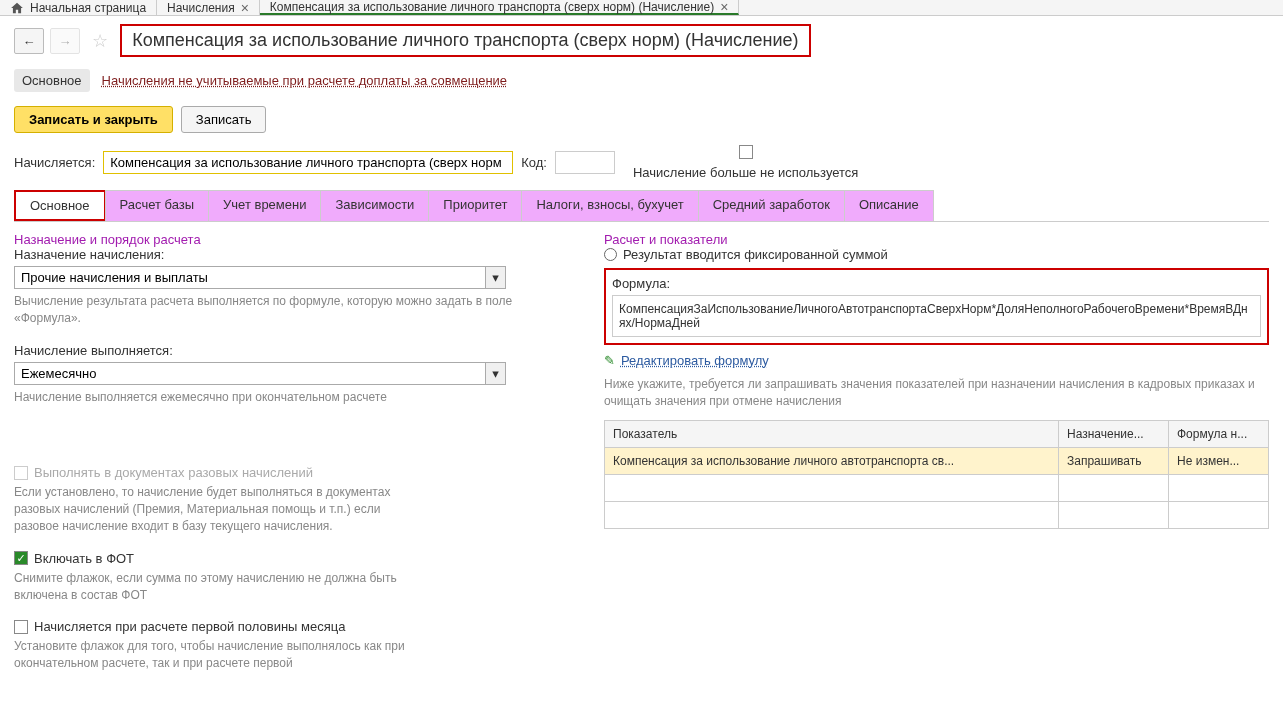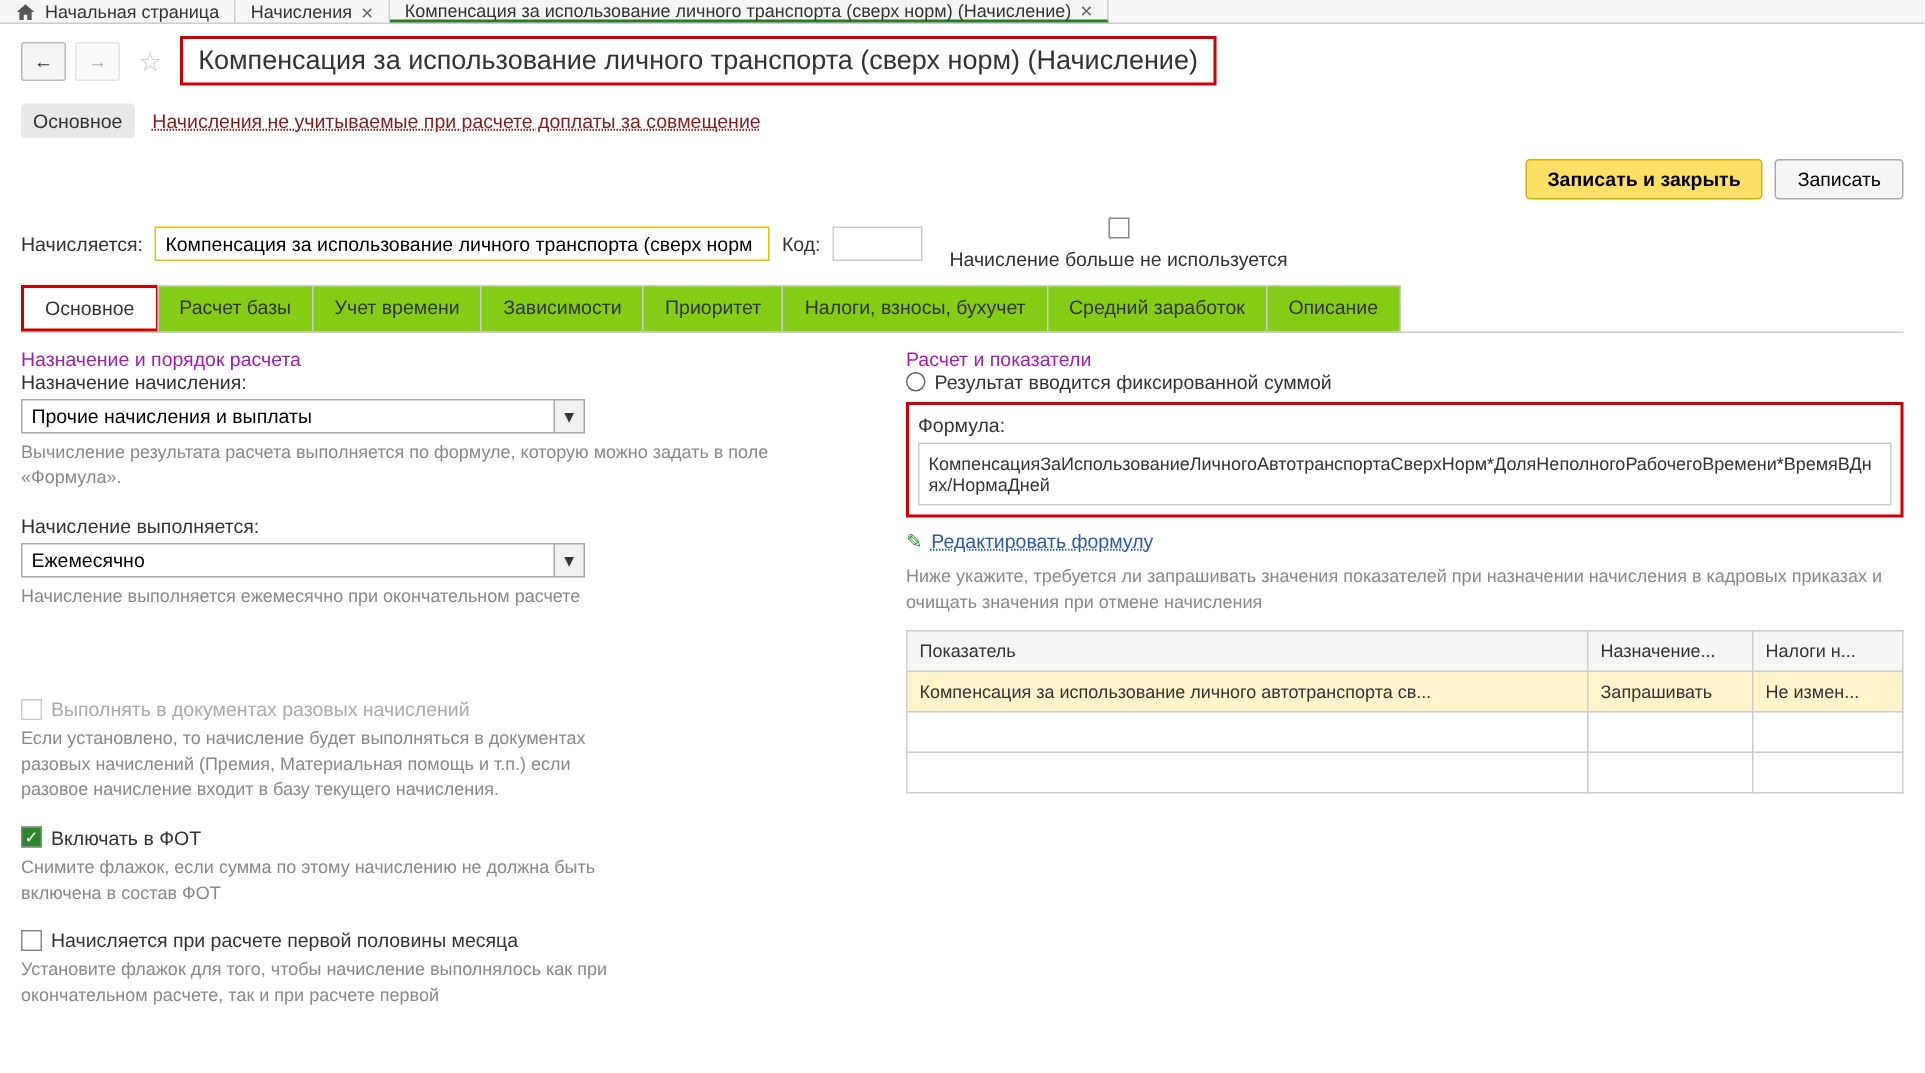--- a/index.html
+++ b/index.html
@@ -15,41 +15,41 @@
 .nav-btn { width: 30px; height: 26px; border: 1px solid #bbb; background: #f5f5f5; display: flex; align-items: center; justify-content: center; cursor: pointer; border-radius: 2px; }
 .nav-btn.disabled { opacity: 0.4; }
 .star-icon { font-size: 18px; color: #ccc; margin: 0 6px; }
 .page-title-box { border: 2px solid #c00; padding: 4px 10px; font-size: 18px; }
 
 .sub-nav { padding: 4px 14px 8px; display: flex; gap: 12px; align-items: center; }
 .sub-nav-item { padding: 4px 8px; cursor: pointer; font-size: 13px; }
 .sub-nav-item.active { background: #e8e8e8; border-radius: 3px; }
 .sub-nav-link { color: #7f1d1d; text-decoration: underline dotted; cursor: pointer; }
 
-.action-bar { padding: 6px 14px; display: flex; gap: 8px; justify-content: flex-end; }
+.action-bar { padding: 6px 14px; display: flex; gap: 8px; }
 .btn { padding: 5px 14px; border: 1px solid #aaa; background: #f5f5f5; cursor: pointer; border-radius: 3px; font-size: 13px; }
 .btn.yellow { background: #ffe066; border-color: #d4b000; font-weight: bold; }
 
 .form-row { padding: 6px 14px; display: flex; align-items: center; gap: 8px; }
 .form-label { font-size: 13px; }
 .text-input { border: 1px solid #e0c000; padding: 3px 6px; font-size: 13px; width: 410px; background: #fff; }
 .small-input { border: 1px solid #ccc; padding: 3px 6px; width: 60px; }
 .checkbox-wrap { display: flex; align-items: center; gap: 6px; margin-left: 10px; flex-direction: column; }
 
 .main-tabs { display: flex; border-bottom: 1px solid #ccc; margin: 4px 14px 0; }
-.main-tab { padding: 6px 14px; border: 1px solid #ccc; border-bottom: none; background: #84cc16; cursor: pointer; margin-right: -1px; font-size: 13px; }
+.main-tab { padding: 6px 14px; border: 1px solid #ccc; border-bottom: none; background: #f0abfc; cursor: pointer; margin-right: -1px; font-size: 13px; }
 .main-tab.selected { border: 2px solid #c00; background: #fff; }
 
 .content { display: flex; padding: 10px 14px; gap: 30px; }
 .col-left { flex: 0 0 560px; }
 .col-right { flex: 1; }
 
 .section-title { color: #a21caf; font-size: 13px; margin-bottom: 0; }
 .field-label { font-size: 13px; margin-bottom: 4px; }
-.select-box { display: flex; width: 376px; margin-bottom: 4px; }
+.select-box { display: flex; width: 492px; margin-bottom: 4px; }
 .select-box input { flex: 1; border: 1px solid #aaa; padding: 3px 6px; font-size: 13px; }
 .select-box .drop-btn { width: 20px; border: 1px solid #aaa; border-left: none; background: #f0f0f0; display: flex; align-items: center; justify-content: center; cursor: pointer; }
 .hint-text { color: #888; font-size: 12px; margin-bottom: 16px; line-height: 1.4; }
 
 .radio-row { display: flex; align-items: center; gap: 6px; margin-bottom: 6px; font-size: 13px; }
 .radio-dot { width: 13px; height: 13px; border: 1px solid #666; border-radius: 50%; display: flex; align-items: center; justify-content: center; }
 .radio-dot.checked::after { content: ""; width: 7px; height: 7px; background: #2a7a2a; border-radius: 50%; }
 
 .formula-box { border: 2px solid #c00; padding: 6px; }
 .formula-label { font-size: 13px; margin-bottom: 4px; }
@@ -183,21 +183,21 @@
       <span class="edit-link">Редактировать формулу</span>
     </div>
 
     <div class="mini-hint">Ниже укажите, требуется ли запрашивать значения показателей при назначении начисления в кадровых приказах и очищать значения при отмене начисления</div>
 
     <table class="ind-table">
       <thead>
         <tr>
           <th>Показатель</th>
           <th style="width:110px">Назначение...</th>
-          <th style="width:100px">Налоги н...</th>
+          <th style="width:100px">Формула н...</th>
         </tr>
       </thead>
       <tbody>
         <tr class="data-row">
           <td>Компенсация за использование личного автотранспорта св...</td>
           <td>Запрашивать</td>
           <td>Не измен...</td>
         </tr>
         <tr>
             <td>&nbsp;</td>

